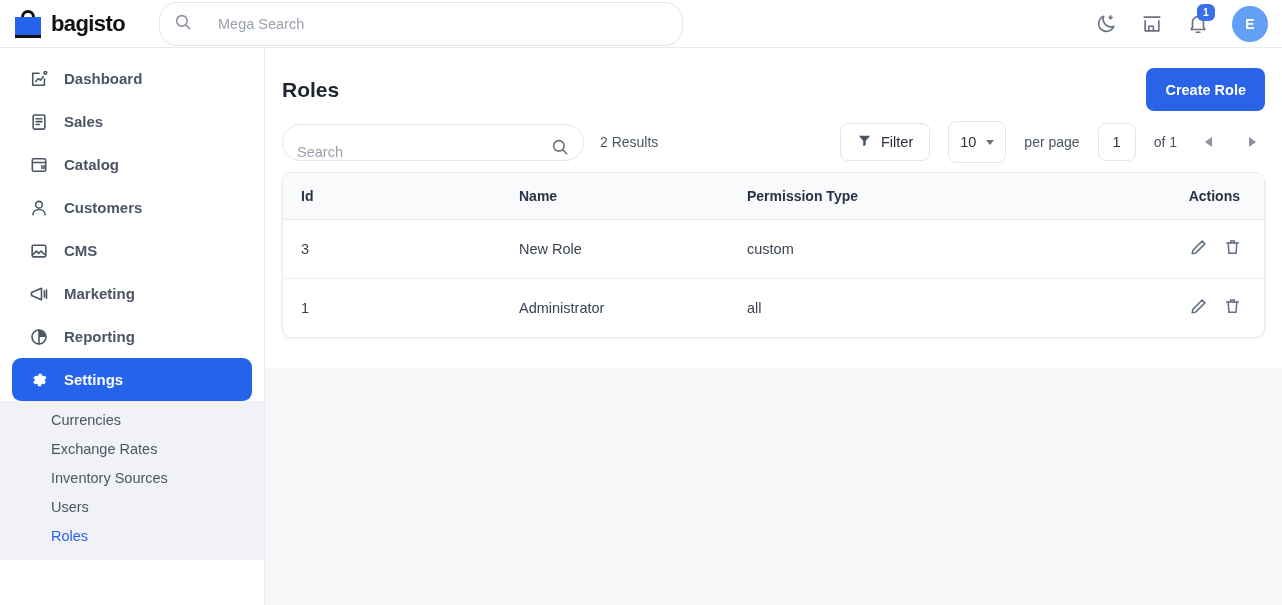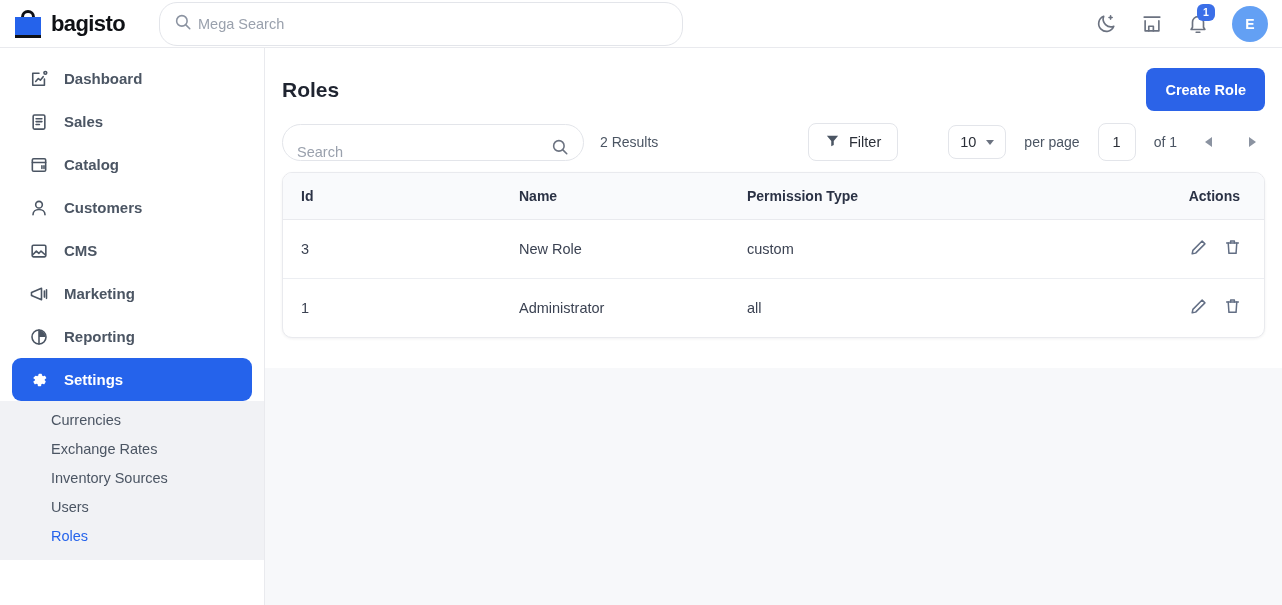--- a/index.html
+++ b/index.html
@@ -23,21 +23,21 @@
   .bag-handle {
     position:absolute; left:7px; top:0px; width:14px; height:11px;
     border:3px solid #0f1115; border-bottom:none;
     border-radius:8px 8px 0 0;
   }
   .brand-name { font-size:22px; font-weight:bold; letter-spacing:-0.6px; color:#0f1115; }
 
   .search-wrap {
     margin-left:14px; width:524px; height:44px;
     border:1px solid #e3e5ea; border-radius:18px; background:#fff;
-    display:flex; align-items:center; padding:0 14px; gap:6px;
+    display:flex; align-items:center; padding:0 14px; gap:26px;
   }
   .search-wrap .mag { flex:0 0 auto; }
   .search-wrap input {
     border:none; outline:none; background:transparent;
     font-size:14.5px; color:#2b2f38; width:100%;
     font-family:"Liberation Sans", sans-serif;
   }
   .search-wrap input::placeholder { color:#9aa1ad; }
 
   .top-right {
@@ -120,24 +120,24 @@
 
   .toolbar-right { margin-left:auto; display:flex; align-items:center; gap:18px; }
   .btn-filter {
     height:38px; padding:0 16px;
     border:1px solid #e3e5ea; border-radius:8px; background:#fff;
     display:flex; align-items:center; gap:9px;
     font-size:14.5px; color:#2b2f38; cursor:pointer;
     font-family:"Liberation Sans", sans-serif;
   }
   .per-select {
-    height:34px; min-width:57px; padding:0 11px;
+    height:42px; min-width:57px; padding:0 11px;
     border:1px solid #e3e5ea; border-radius:8px; background:#fff;
     display:flex; align-items:center; gap:10px;
-    font-size:14.5px; color:#2b2f38; cursor:pointer;margin-left:32px;
+    font-size:14.5px; color:#2b2f38; cursor:pointer;
   }
   .caret { width:0;height:0;border-left:4.5px solid transparent;border-right:4.5px solid transparent;border-top:5.5px solid #6b7280; }
   .per-label { font-size:14px; color:#4b5563; }
   .page-input {
     width:38px; height:38px;
     border:1px solid #e3e5ea; border-radius:8px; background:#fff;
     display:flex; align-items:center; justify-content:center;
     font-size:14.5px; color:#2b2f38;
   }
   .of-label { font-size:14px; color:#4b5563; }

